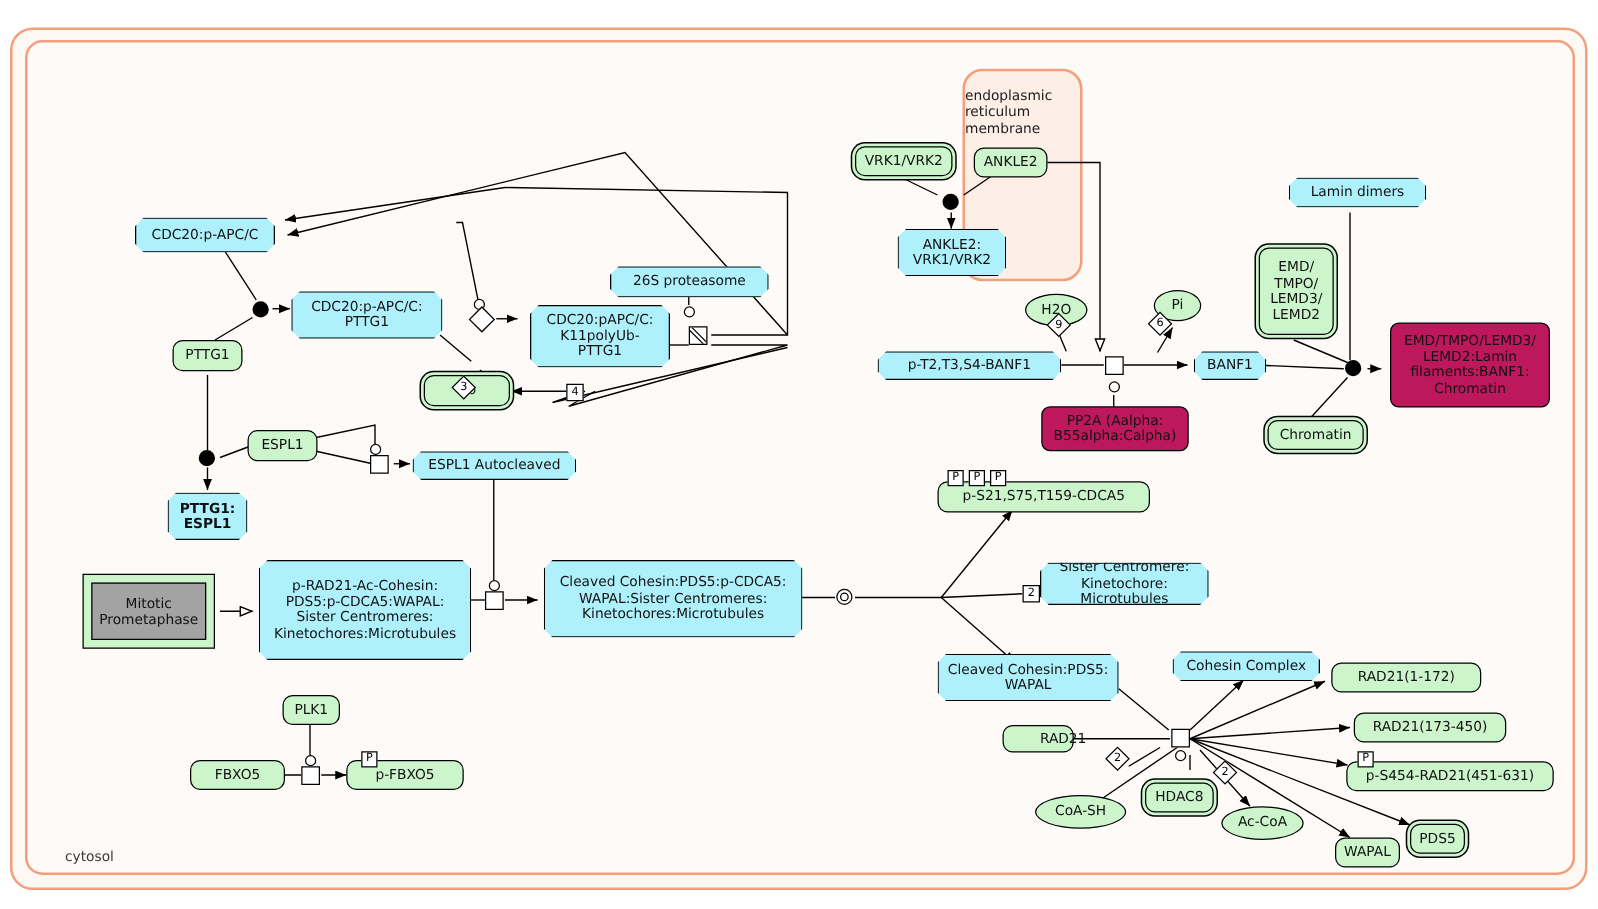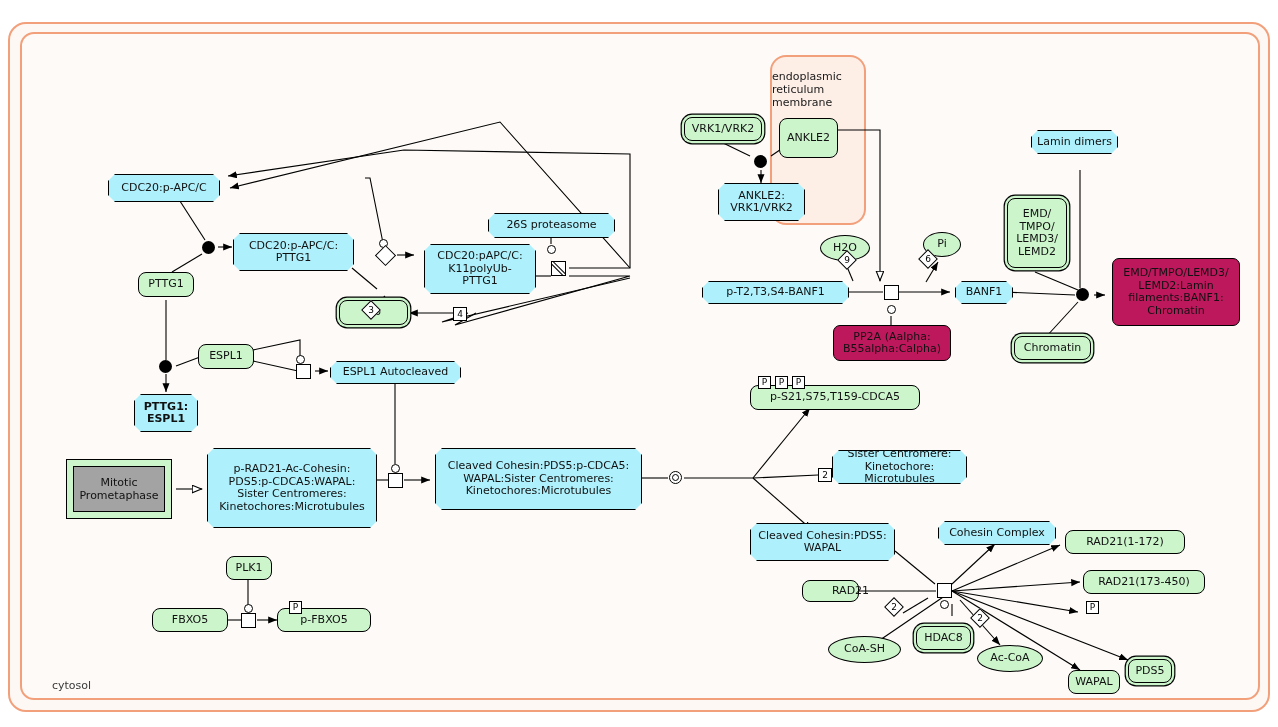--- a/index.html
+++ b/index.html
@@ -312,37 +312,37 @@
 
   <div class="node n-protein" style="left:226px;top:556px;width:46px;height:24px;">PLK1</div>
 
   <div class="node n-protein" style="left:152px;top:608px;width:76px;height:24px;">FBXO5</div>
 
   <div class="node n-protein" style="left:277px;top:608px;width:94px;height:24px;">p-FBXO5</div>
   <div class="badge" style="left:289px;top:601px;">P</div>
 
   <div class="node n-set" style="left:684px;top:117px;width:78px;height:24px;">VRK1/VRK2</div>
 
-  <div class="node n-protein" style="left:779px;top:118px;width:59px;height:40px;">ANKLE2</div>
+  <div class="node n-protein" style="left:779px;top:118px;width:59px;height:24px;">ANKLE2</div>
 
   <div class="node n-complex" style="left:718px;top:183px;width:87px;height:38px;">ANKLE2:
 VRK1/VRK2</div>
 
   <div class="node n-smallmol" style="left:820px;top:235px;width:50px;height:26px;">H2O</div>
 
   <div class="node n-smallmol" style="left:923px;top:232px;width:38px;height:25px;">Pi</div>
 
   <div class="node n-complex" style="left:702px;top:281px;width:147px;height:23px;">p-T2,T3,S4-BANF1</div>
 
   <div class="node n-complex" style="left:955px;top:281px;width:58px;height:23px;">BANF1</div>
 
   <div class="node n-complex-box" style="left:833px;top:325px;width:118px;height:36px;">PP2A (Aalpha:
 B55alpha:Calpha)</div>
 
-  <div class="node n-complex" style="left:1031px;top:130px;width:87px;height:24px;">Lamin dimers</div>
+  <div class="node n-complex" style="left:1031px;top:142px;width:110px;height:24px;">Lamin dimers</div>
 
   <div class="node n-set" style="left:1007px;top:198px;width:60px;height:70px;">EMD/
 TMPO/
 LEMD3/
 LEMD2</div>
 
   <div class="node n-set" style="left:1014px;top:336px;width:77px;height:24px;">Chromatin</div>
 
   <div class="node n-complex-box" style="left:1112px;top:258px;width:128px;height:68px;">EMD/TMPO/LEMD3/
 LEMD2:Lamin
@@ -368,19 +368,20 @@
   <div class="node n-smallmol" style="left:828px;top:636px;width:73px;height:27px;">CoA-SH</div>
 
   <div class="node n-set" style="left:916px;top:626px;width:55px;height:24px;">HDAC8</div>
 
   <div class="node n-smallmol" style="left:977px;top:645px;width:66px;height:27px;">Ac-CoA</div>
 
   <div class="node n-protein" style="left:1065px;top:530px;width:120px;height:24px;">RAD21(1-172)</div>
 
   <div class="node n-protein" style="left:1083px;top:570px;width:122px;height:24px;">RAD21(173-450)</div>
 
+  <div class="node n-protein" style="left:1077px;top:609px;width:166px;height:24px;">p-S454-RAD21(451-631)</div>
   <div class="badge" style="left:1086px;top:601px;">P</div>
 
   <div class="node n-protein" style="left:1068px;top:670px;width:52px;height:24px;">WAPAL</div>
 
   <div class="node n-set" style="left:1128px;top:659px;width:44px;height:24px;">PDS5</div>
 
 </div>
 
 </body></html>

